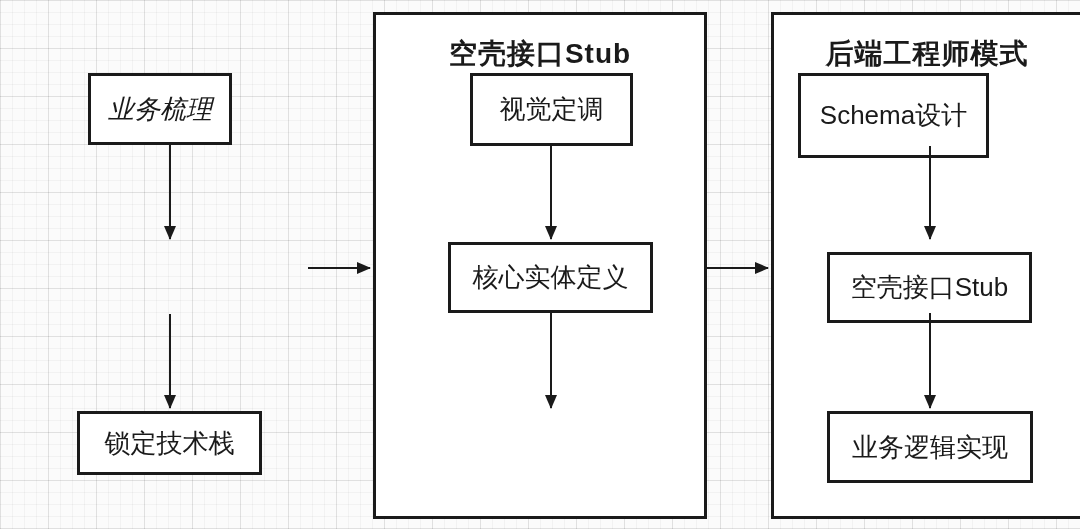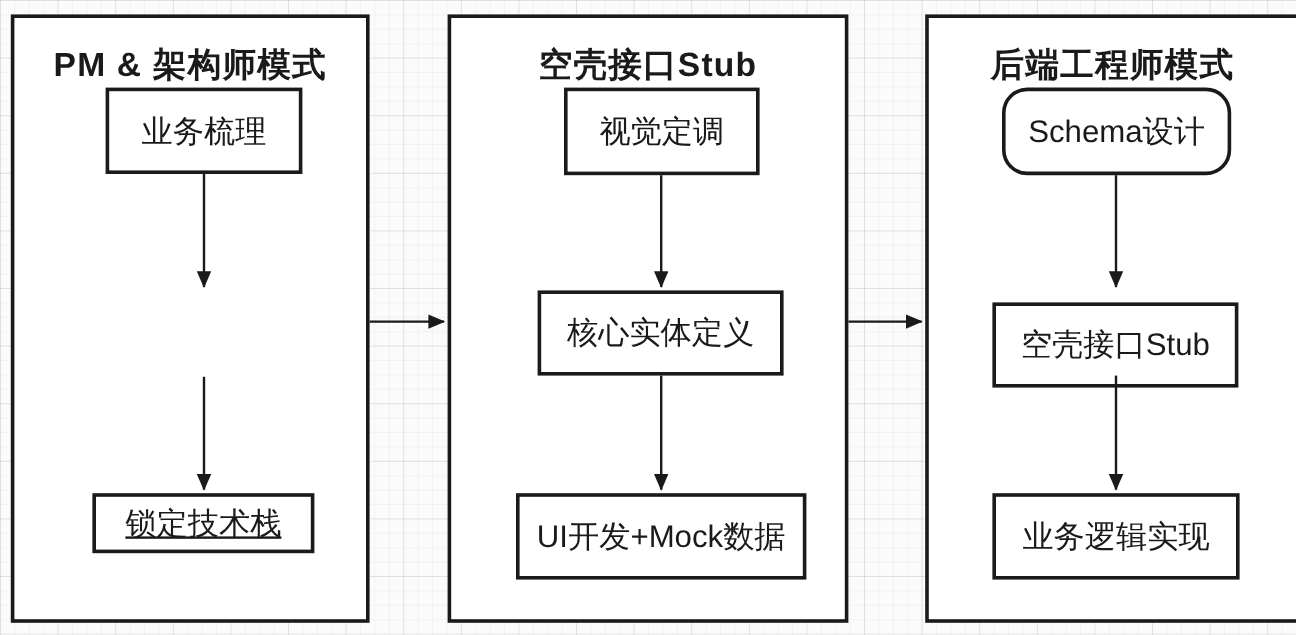--- a/index.html
+++ b/index.html
@@ -29,56 +29,52 @@
   .group-title {
     margin: 0; padding-top: 20px;
     font-size: 28px; font-weight: 700; letter-spacing: 1px;
   }
   .node {
     position: absolute; box-sizing: border-box;
     background: #ffffff; border: 3px solid #1a1a1a;
     display: flex; align-items: center; justify-content: center;
     font-size: 26px; font-weight: 400; white-space: nowrap;
   }
-  .n00 { left: 88px;  top: 73px;  width: 164px; height: 72px; }
+  .n00 { left: 88px;  top: 73px;  width: 144px; height: 72px; font-style: italic; }
   .n01 { left: 66px;  top: 242px; width: 208px; height: 72px; }
-  .n02 { left: 77px;  top: 411px; width: 185px; height: 50px; text-decoration: underline; }
+  .n02 { left: 77px;  top: 411px; width: 185px; height: 64px; }
   .n10 { left: 470px; top: 73px;  width: 163px; height: 73px; }
   .n11 { left: 448px; top: 242px; width: 205px; height: 71px; }
   .n12 { left: 430px; top: 411px; width: 242px; height: 72px; }
-  .n20 { left: 835px; top: 73px;  width: 191px; height: 73px; border-radius: 21px; }
+  .n20 { left: 798px; top: 73px;  width: 191px; height: 85px; }
   .n21 { left: 827px; top: 252px; width: 205px; height: 71px; }
   .n22 { left: 827px; top: 411px; width: 206px; height: 72px; text-align: center; }
   .arrows {
     position: absolute; left: 0; top: 0; width: 1080px; height: 529px;
     pointer-events: none;
   }
   .arrows line { stroke: #1a1a1a; stroke-width: 2; }
 </style>
 </head>
 <body>
 
 <div class="canvas">
 
-  <section class="container c1">
-    <h2 class="group-title">PM &amp; 架构师模式</h2>
-  </section>
   <section class="container c2">
     <h2 class="group-title">空壳接口Stub</h2>
   </section>
   <section class="container c3">
     <h2 class="group-title">后端工程师模式</h2>
   </section>
 
   <div class="node n00">业务梳理</div>
   <div class="node n02">锁定技术栈</div>
 
   <div class="node n10">视觉定调</div>
   <div class="node n11">核心实体定义</div>
-  <div class="node n12">UI开发+Mock数据</div>
 
   <div class="node n20">Schema设计</div>
   <div class="node n21">空壳接口Stub</div>
   <div class="node n22">业务逻辑实现</div>
 
   <svg class="arrows" viewBox="0 0 1080 529" xmlns="http://www.w3.org/2000/svg">
     <defs>
       <marker id="ah" markerWidth="7" markerHeight="6" refX="6.5" refY="3" orient="auto" markerUnits="strokeWidth">
         <path d="M0,0 L7,3 L0,6 Z" fill="#1a1a1a"></path>
       </marker>

